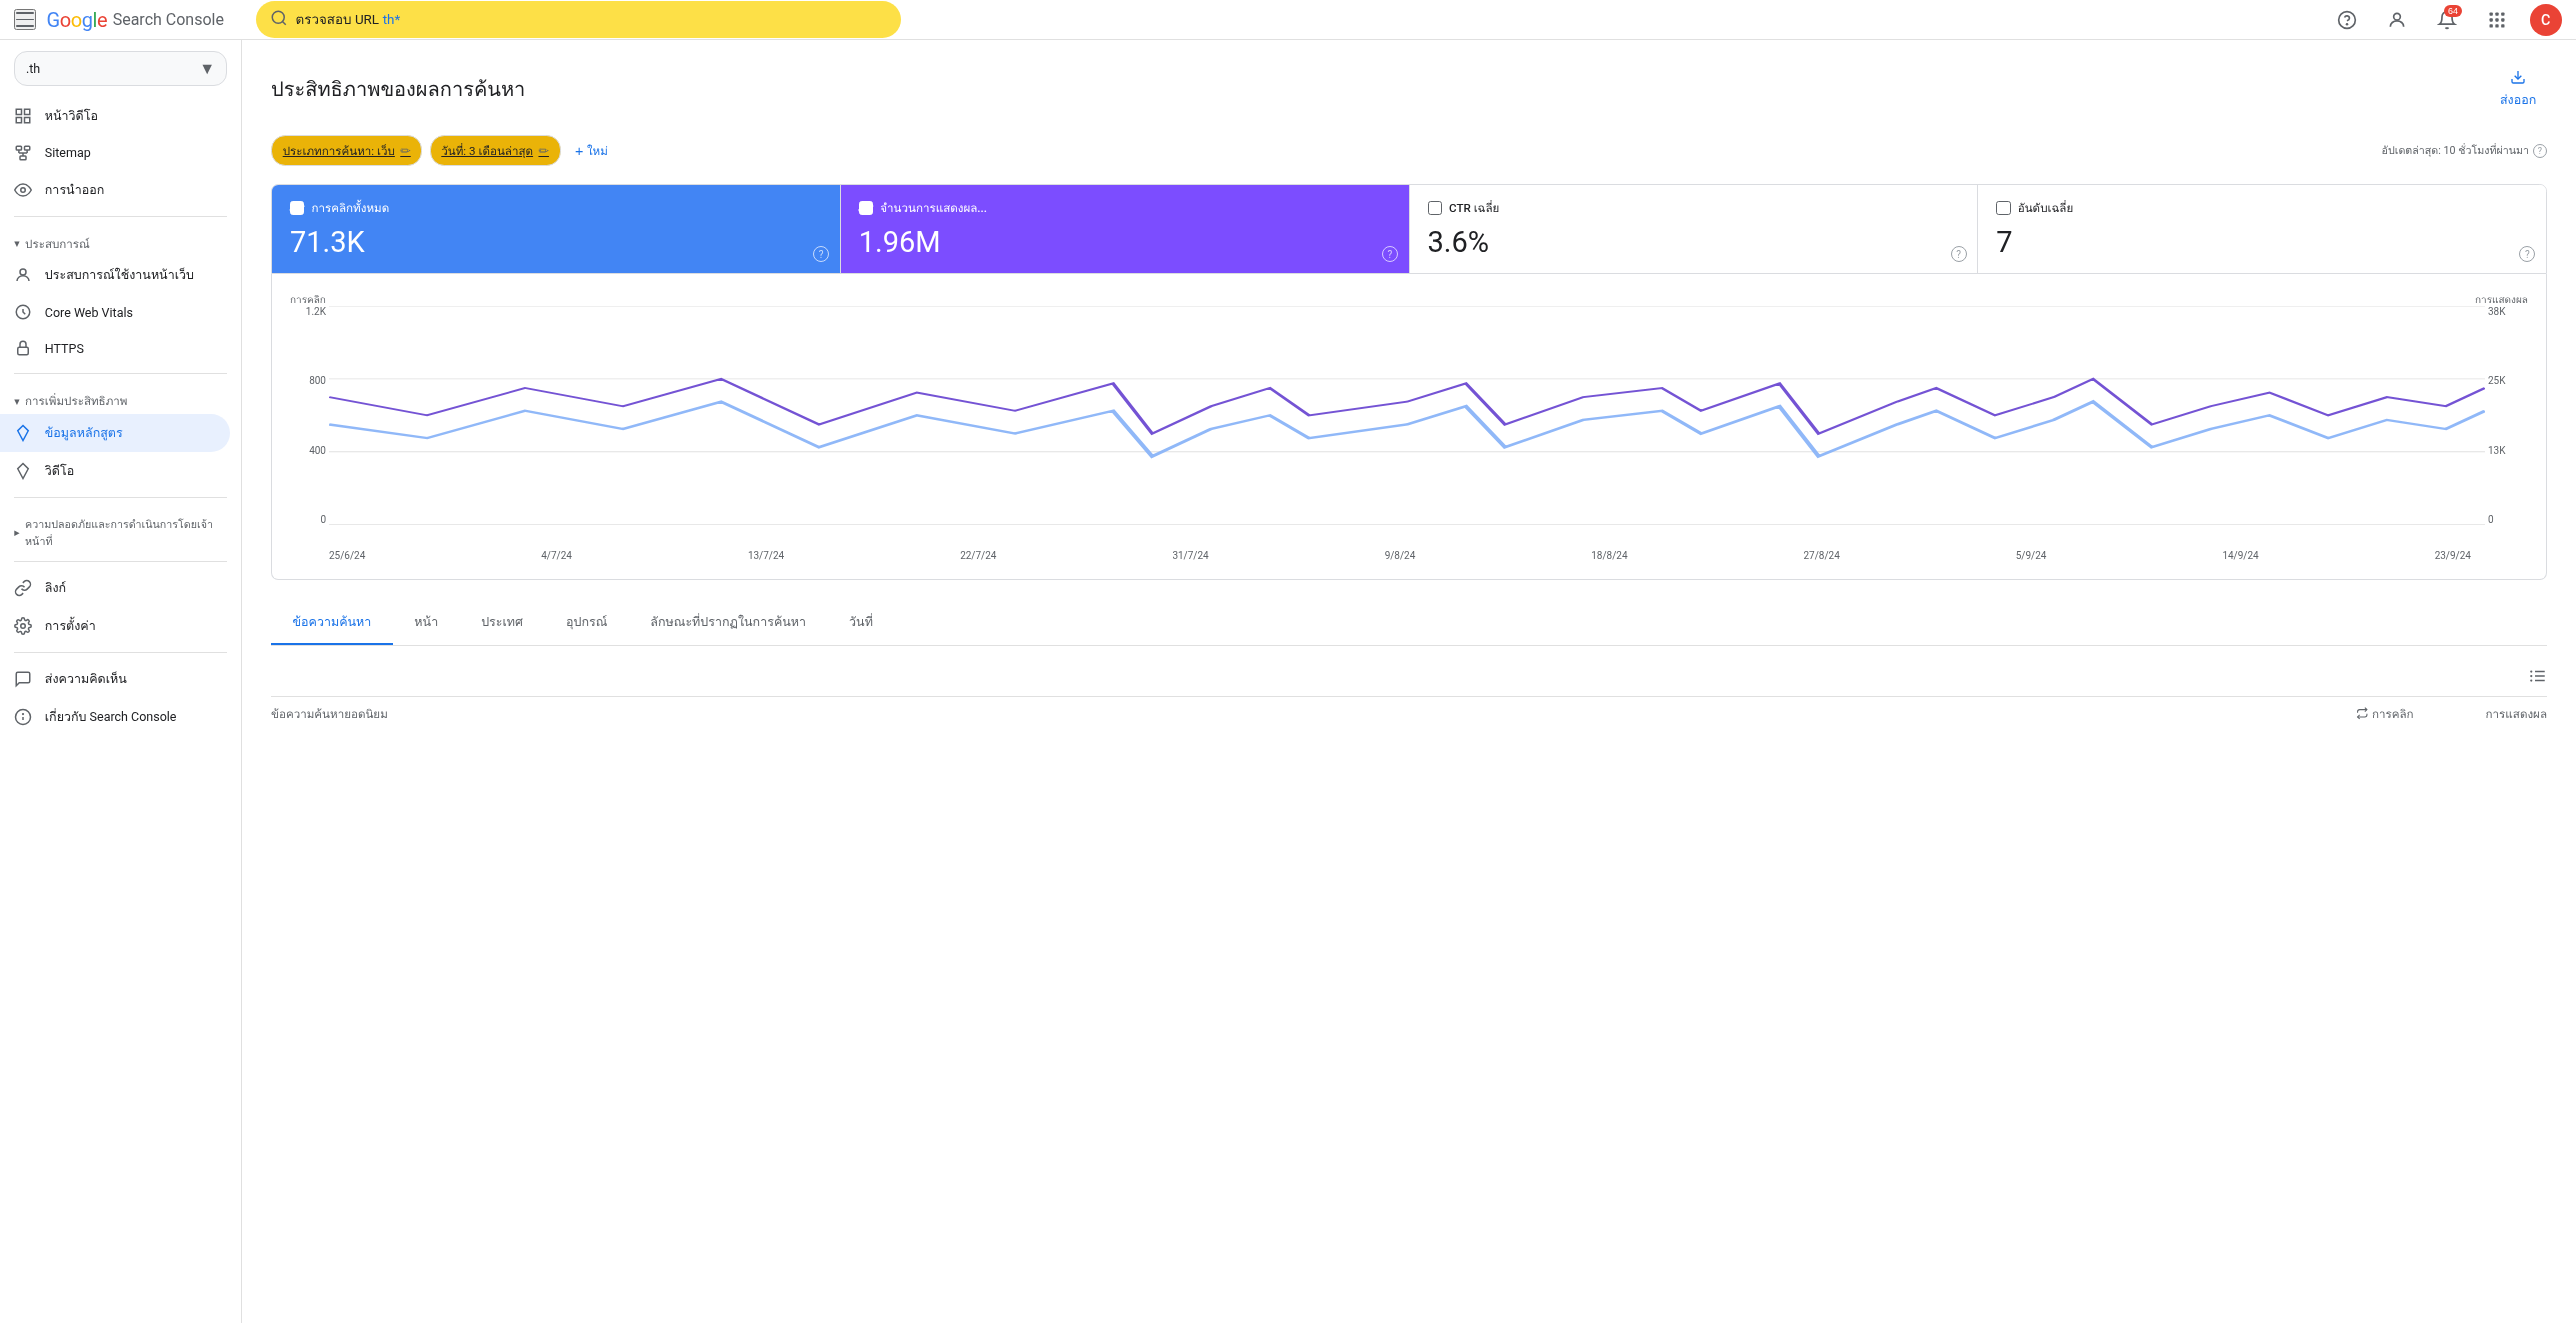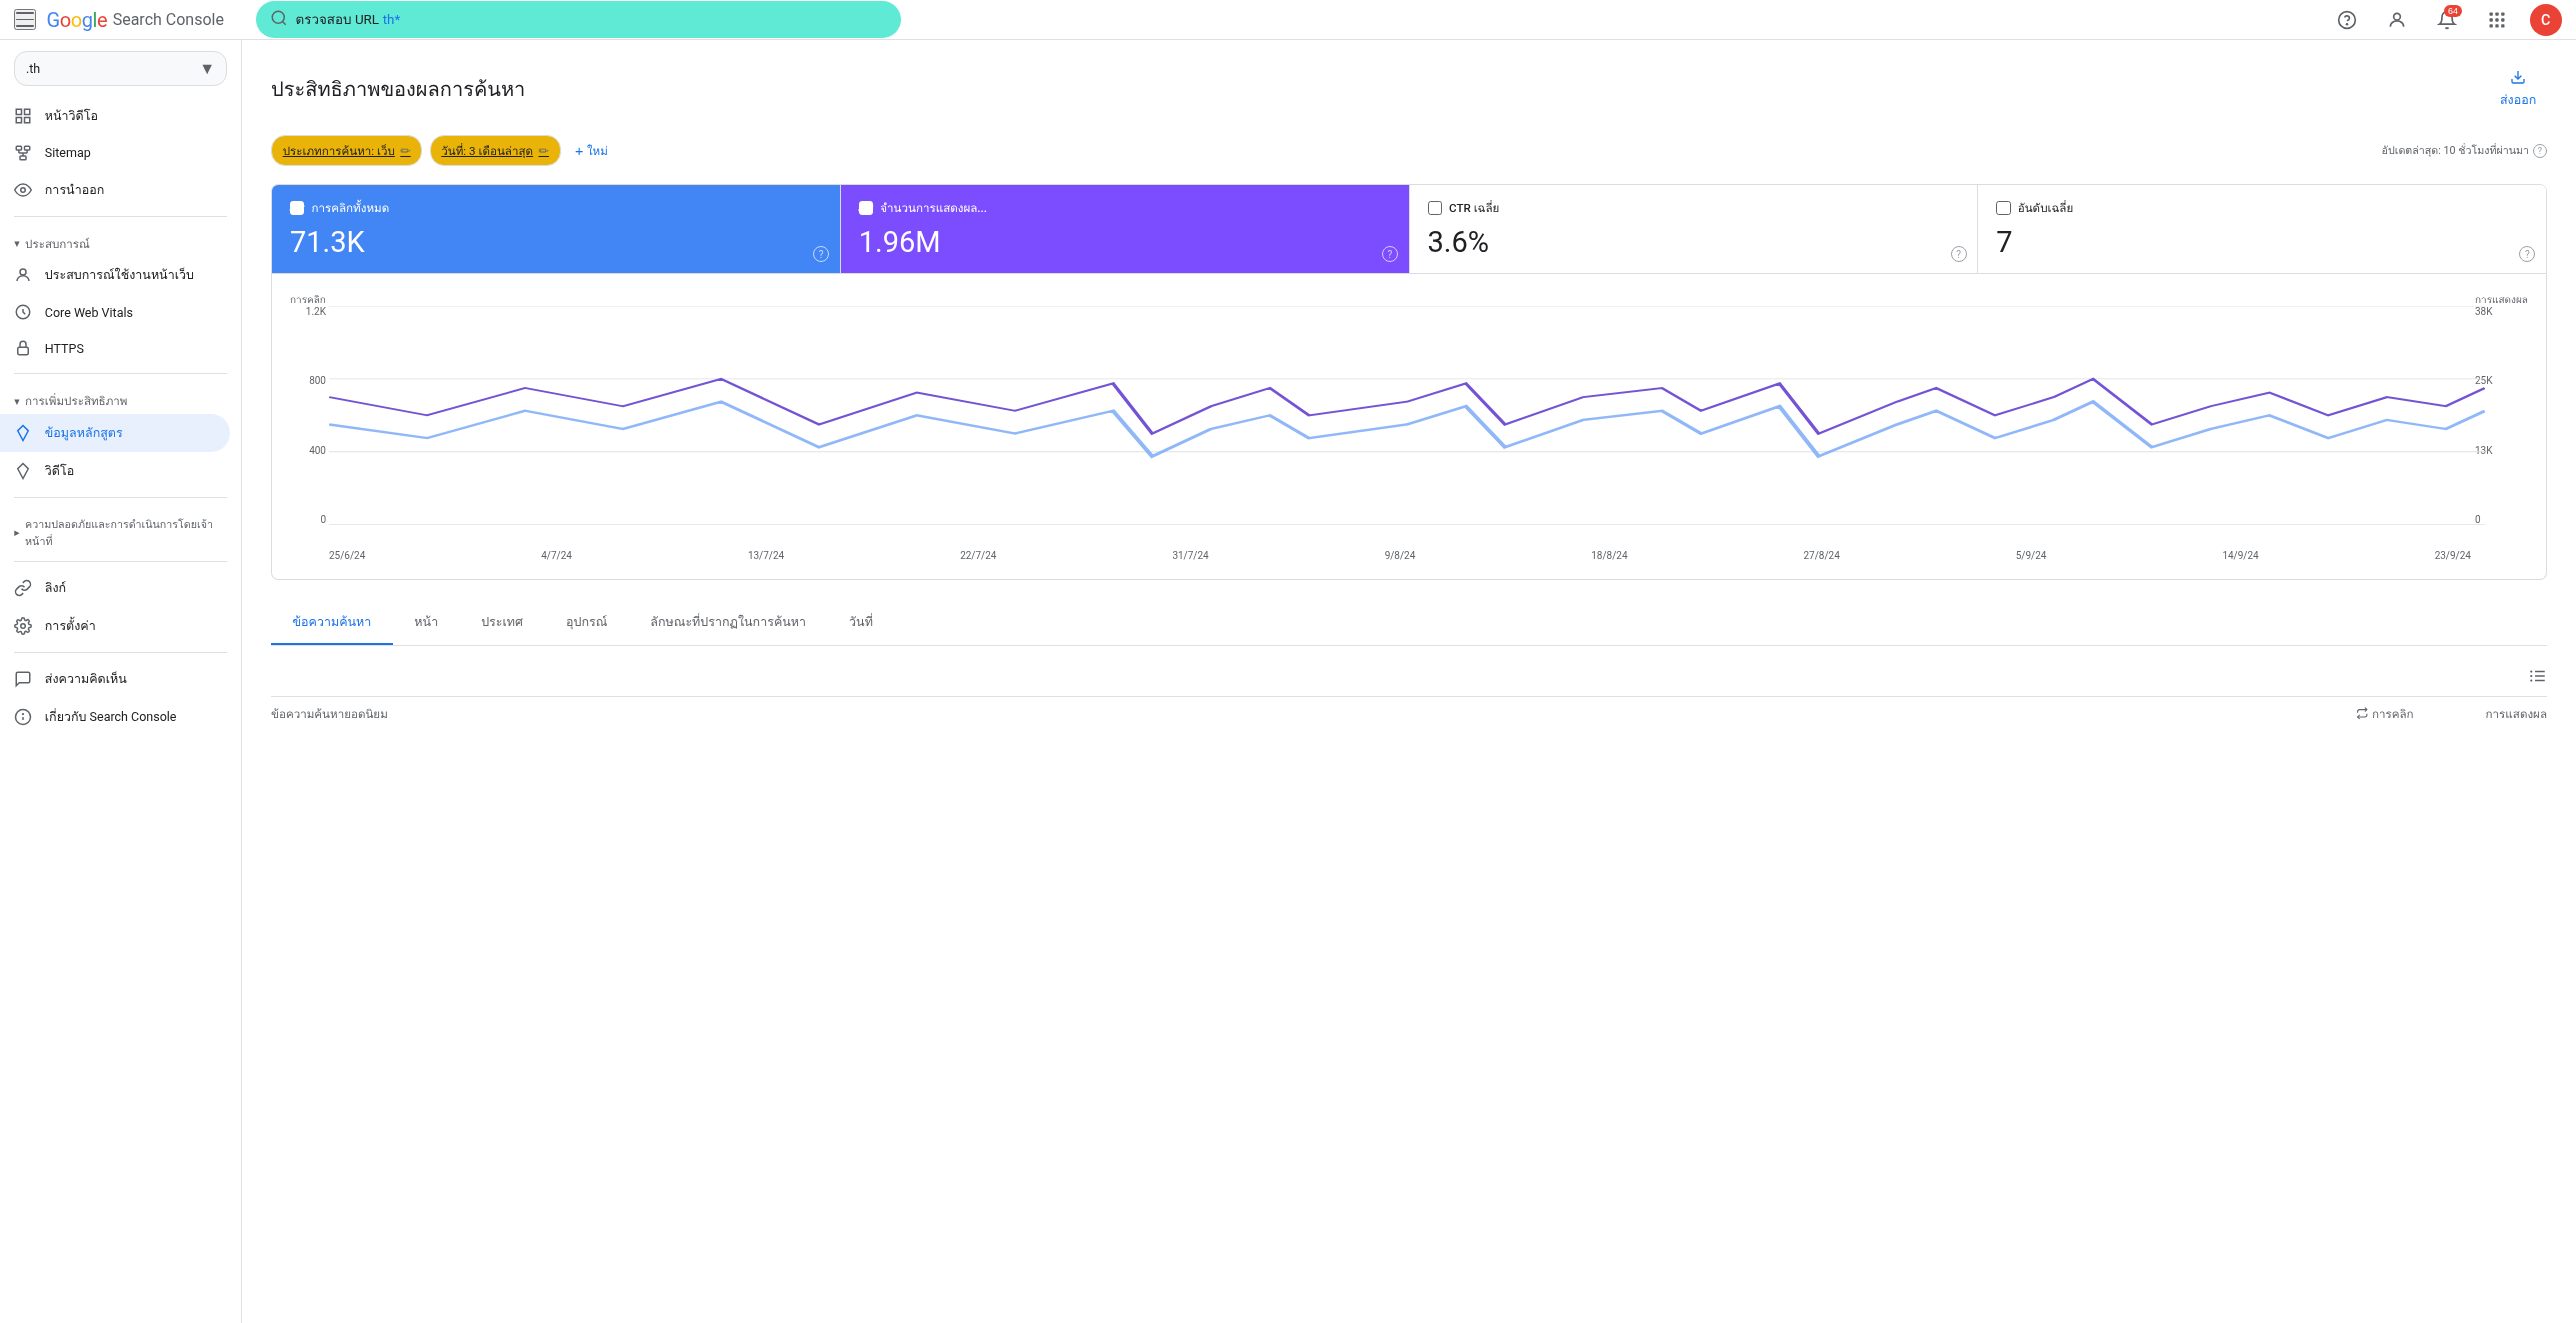--- a/index.html
+++ b/index.html
@@ -18,21 +18,21 @@
     .logo-google .g { color: #4285f4; }
     .logo-google .o1 { color: #ea4335; }
     .logo-google .o2 { color: #fbbc05; }
     .logo-google .g2 { color: #4285f4; }
     .logo-google .l { color: #34a853; }
     .logo-google .e { color: #ea4335; }
     .logo-sc { font-size: 16px; color: #5f6368; font-weight: 400; white-space: nowrap; }
 
     .search-bar {
       flex: 1; max-width: 645px; display: flex; align-items: center;
-      background: #5eead4; border-radius: 21.5px; padding: 7.2px 14.3px; gap: 7.2px;
+      background: #fde047; border-radius: 21.5px; padding: 7.2px 14.3px; gap: 7.2px;
       margin-left: 21.5px;
     }
     .search-icon-wrap { color: #5f6368; font-size: 16px; }
     .search-input-area { flex: 1; display: flex; gap: 3.6px; align-items: center; }
     .search-label { color: #202124; font-size: 13.4px; }
     .search-value { color: #1a73e8; font-size: 13.4px; }
 
     .topbar-actions { margin-left: auto; display: flex; align-items: center; gap: 14.3px; }
     .topbar-icon-btn { width: 36px; height: 36px; border-radius: 50%; display: flex; align-items: center; justify-content: center; cursor: pointer; color: #5f6368; font-size: 18px; position: relative; border: none; background: transparent; }
     .badge { position: absolute; top: 3.6px; right: 3.6px; background: #ea4335; color: #fff; font-size: 9px; border-radius: 9px; padding: 0.9px 3.6px; min-width: 14.3px; text-align: left; font-weight: 500; }
@@ -442,21 +442,21 @@
 
         <div style="position:absolute;right:0;top:0;font-size:10px;color:#5f6368;text-align:right;">การแสดงผล</div>
 
         <div style="position:absolute;left:0;top:14.3px;bottom:36px;display:flex;flex-direction:column;justify-content:space-between;width:36px;text-align:right;">
           <span style="font-size:10px;color:#5f6368;">1.2K</span>
           <span style="font-size:10px;color:#5f6368;">800</span>
           <span style="font-size:10px;color:#5f6368;">400</span>
           <span style="font-size:10px;color:#5f6368;">0</span>
         </div>
 
-        <div style="position:absolute;right:13px;top:14.3px;bottom:36px;display:flex;flex-direction:column;justify-content:space-between;width:40px;text-align:left;">
+        <div style="position:absolute;right:0;top:14.3px;bottom:36px;display:flex;flex-direction:column;justify-content:space-between;width:40px;text-align:left;">
           <span style="font-size:10px;color:#5f6368;">38K</span>
           <span style="font-size:10px;color:#5f6368;">25K</span>
           <span style="font-size:10px;color:#5f6368;">13K</span>
           <span style="font-size:10px;color:#5f6368;">0</span>
         </div>
 
         <div style="position:absolute;left:39px;right:43px;top:14.3px;bottom:36px;">
           <svg width="100%" height="100%" viewBox="0 0 1100 240" preserveAspectRatio="none">
 
             <line x1="0" y1="0" x2="1100" y2="0" stroke="#e0e0e0" stroke-width="1"></line>

